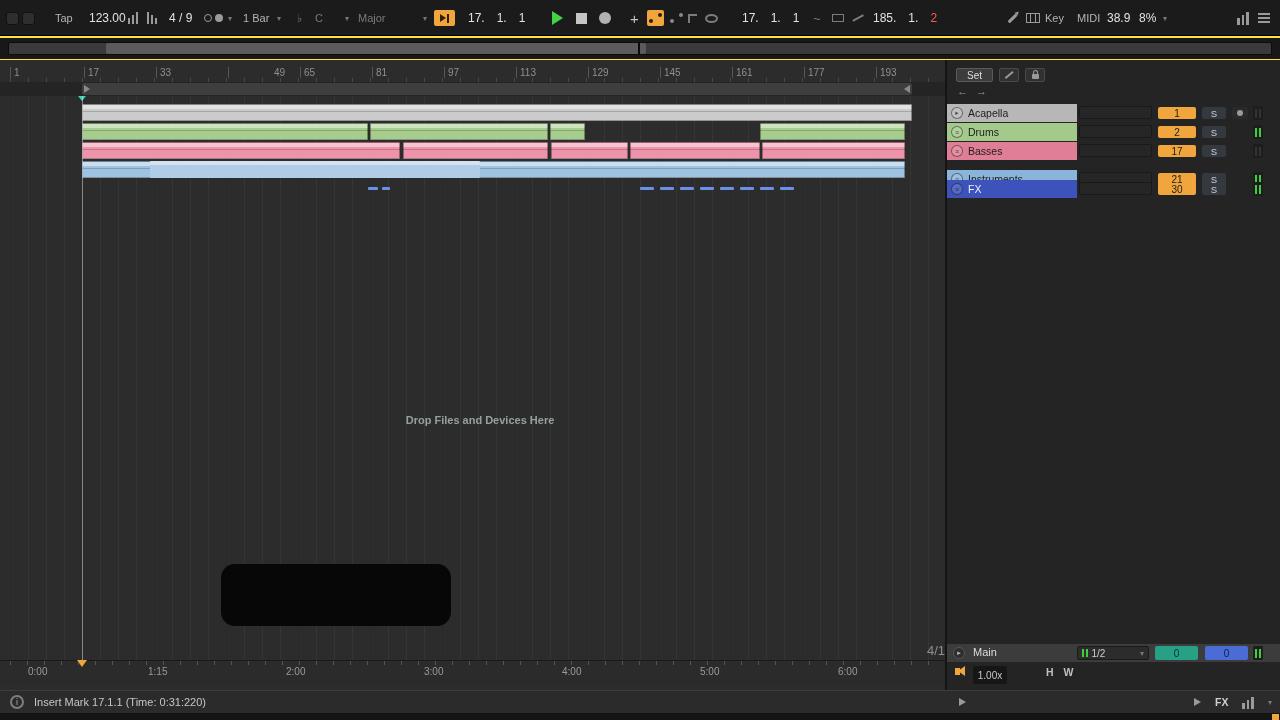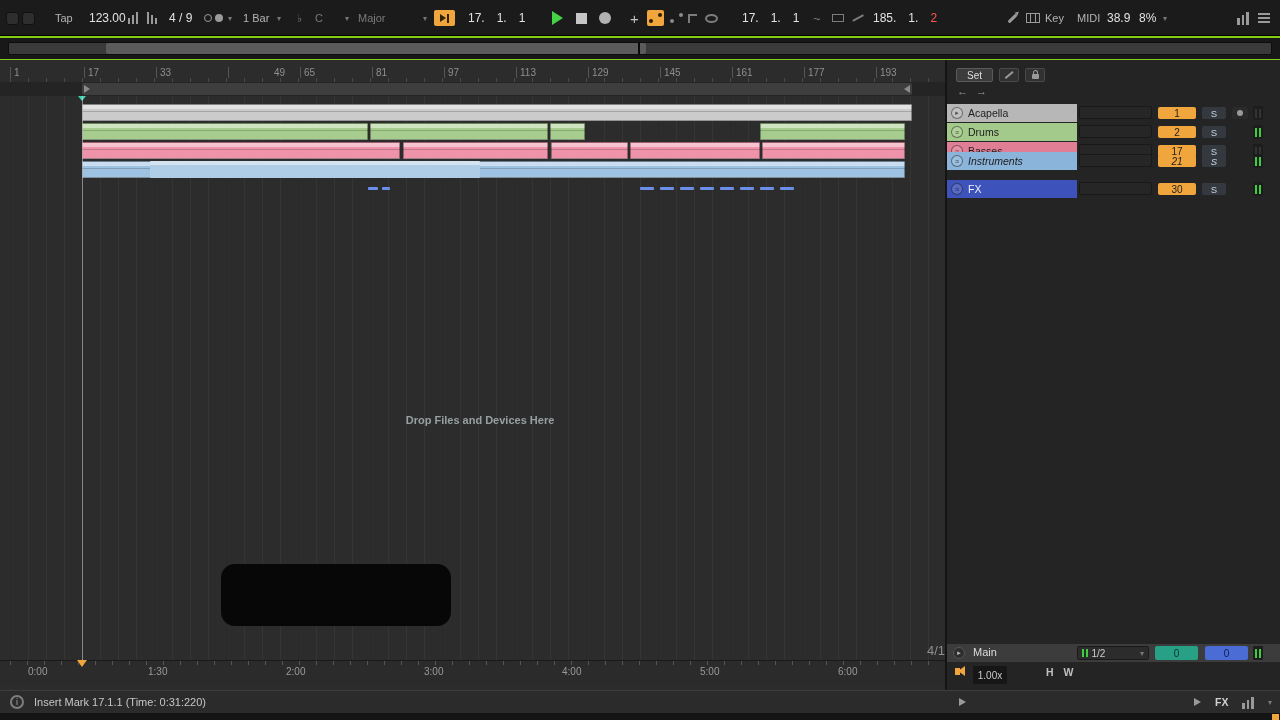--- a/index.html
+++ b/index.html
@@ -1,19 +1,19 @@
 <!DOCTYPE html>
 <html style="--accent: #f0a63c; --play: #45d345; --alert: #ff5a50; --cue: #27a086; --master: #4a6cd4; --meter: #3ecf3e;"><head>
 <meta charset="utf-8">
 <style>
   * { margin:0; padding:0; box-sizing:border-box; }
   html,body { background:#000; }
   #app {
     position:relative; width:1280px; height:720px; overflow:hidden;
-    background:#84cc16; font-family:"Liberation Sans", sans-serif;
+    background:#fde047; font-family:"Liberation Sans", sans-serif;
     -webkit-font-smoothing:antialiased; color:#b8b8b8; font-size:11px;
   }
   
   #transport { position:absolute; left:0; top:0; width:1280px; height:36px; background:#1b1b1b; border-bottom:1px solid #000; }
   .ti { position:absolute; top:0; height:36px; display:flex; align-items:center; gap:3px; color:#b4b4b4; font-size:11px; white-space:nowrap; }
   .num { color:#e2e2e2; font-size:12px; }
   .dim { color:#7a7a7a; }
   .caret { color:#777; font-size:8px; }
   .pill { width:13px; height:13px; background:#2e2e2e; border-radius:3px; border:1px solid #111; }
   .bars3 { display:flex; gap:2px; align-items:flex-end; height:12px; }
@@ -348,21 +348,21 @@
           </div>
           <div id="playhead"></div>
       </div>
       <div id="drop-hint">Drop Files and Devices Here</div>
       <div id="redaction"></div>
       <div id="timesig-marker">4/1</div>
       <div id="time-band">
         <div id="time-ticks"></div>
         <div id="ph-bot"></div>
       <div class="time-num" style="left: 28px;">0:00</div>
-          <div class="time-num" style="left: 148px;">1:30</div>
+          <div class="time-num" style="left: 148px;">1:15</div>
           <div class="time-num" style="left: 286px;">2:00</div>
           <div class="time-num" style="left: 424px;">3:00</div>
           <div class="time-num" style="left: 562px;">4:00</div>
           <div class="time-num" style="left: 700px;">5:00</div>
           <div class="time-num" style="left: 838px;">6:00</div>
         </div>
     </div>
 
     <div id="divider"></div>
 
@@ -416,21 +416,21 @@
               <div style="display: inline;">Basses</div>
             </div>
             <div class="t-slot"></div>
             <div class="t-num">17</div>
             <div class="t-solo">S</div>
             <div class="t-meter">
               <i style="background: rgb(51, 51, 51);"></i>
               <i style="background: rgb(51, 51, 51);"></i>
             </div>
           </div>
-          <div class="track-row" style="top: 48px; font-style: italic;">
+          <div class="track-row" style="top: 66px;">
             <div class="t-name" style="background: rgb(138, 180, 218); color: rgb(29, 29, 29);">
               <div class="t-icon">≡</div>
               <div style="display: inline;">Instruments</div>
             </div>
             <div class="t-slot"></div>
             <div class="t-num">21</div>
             <div class="t-solo">S</div>
             <div class="t-meter">
               <i style="background: rgb(62, 207, 62);"></i>
               <i style="background: rgb(62, 207, 62);"></i>

